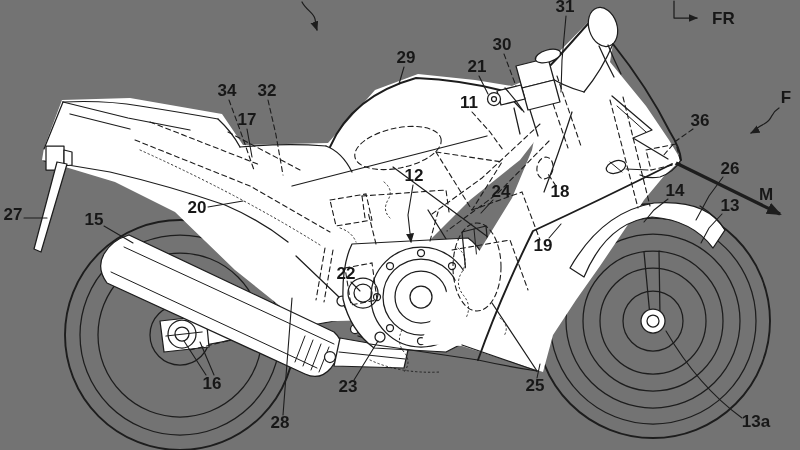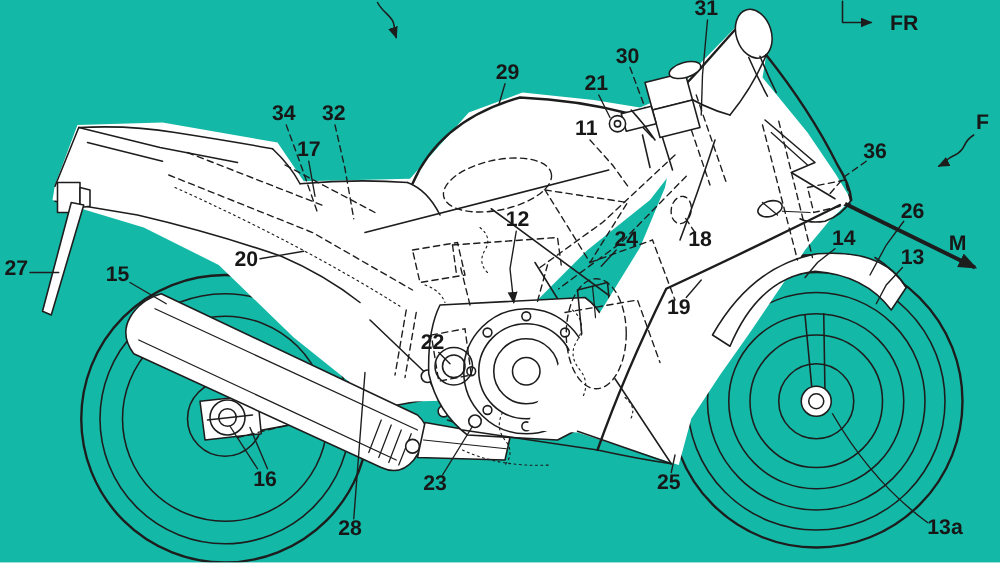--- a/index.html
+++ b/index.html
@@ -1,16 +1,16 @@
 <!DOCTYPE html>
 <html><head>
 <meta charset="utf-8">
 <style>
   html,body{margin:0;padding:0;background:#ffffff;}
-  .stage{position:relative;width:800px;height:450px;background:#14b8a6;overflow:hidden;
+  .stage{position:relative;width:800px;height:450px;background:#737373;overflow:hidden;
          font-family:"Liberation Sans","DejaVu Sans",sans-serif;}
   svg{display:block;}
   
   .s{fill:none;stroke:#1d1d1d;stroke-width:1.25;stroke-linecap:round;stroke-linejoin:round;}
   .b{fill:none;stroke:#1d1d1d;stroke-width:1.9;stroke-linecap:round;stroke-linejoin:round;}
   .t{fill:none;stroke:#1d1d1d;stroke-width:1;stroke-linecap:round;stroke-linejoin:round;}
   .w{fill:#ffffff;stroke:#1d1d1d;stroke-width:1.25;stroke-linecap:round;stroke-linejoin:round;}
   .wf{fill:#ffffff;stroke:none;}
   .d{fill:none;stroke:#1d1d1d;stroke-width:1.1;stroke-dasharray:5 3.5;stroke-linecap:round;}
   .dt{fill:none;stroke:#1d1d1d;stroke-width:.9;stroke-dasharray:1.5 2.8;stroke-linecap:round;}

